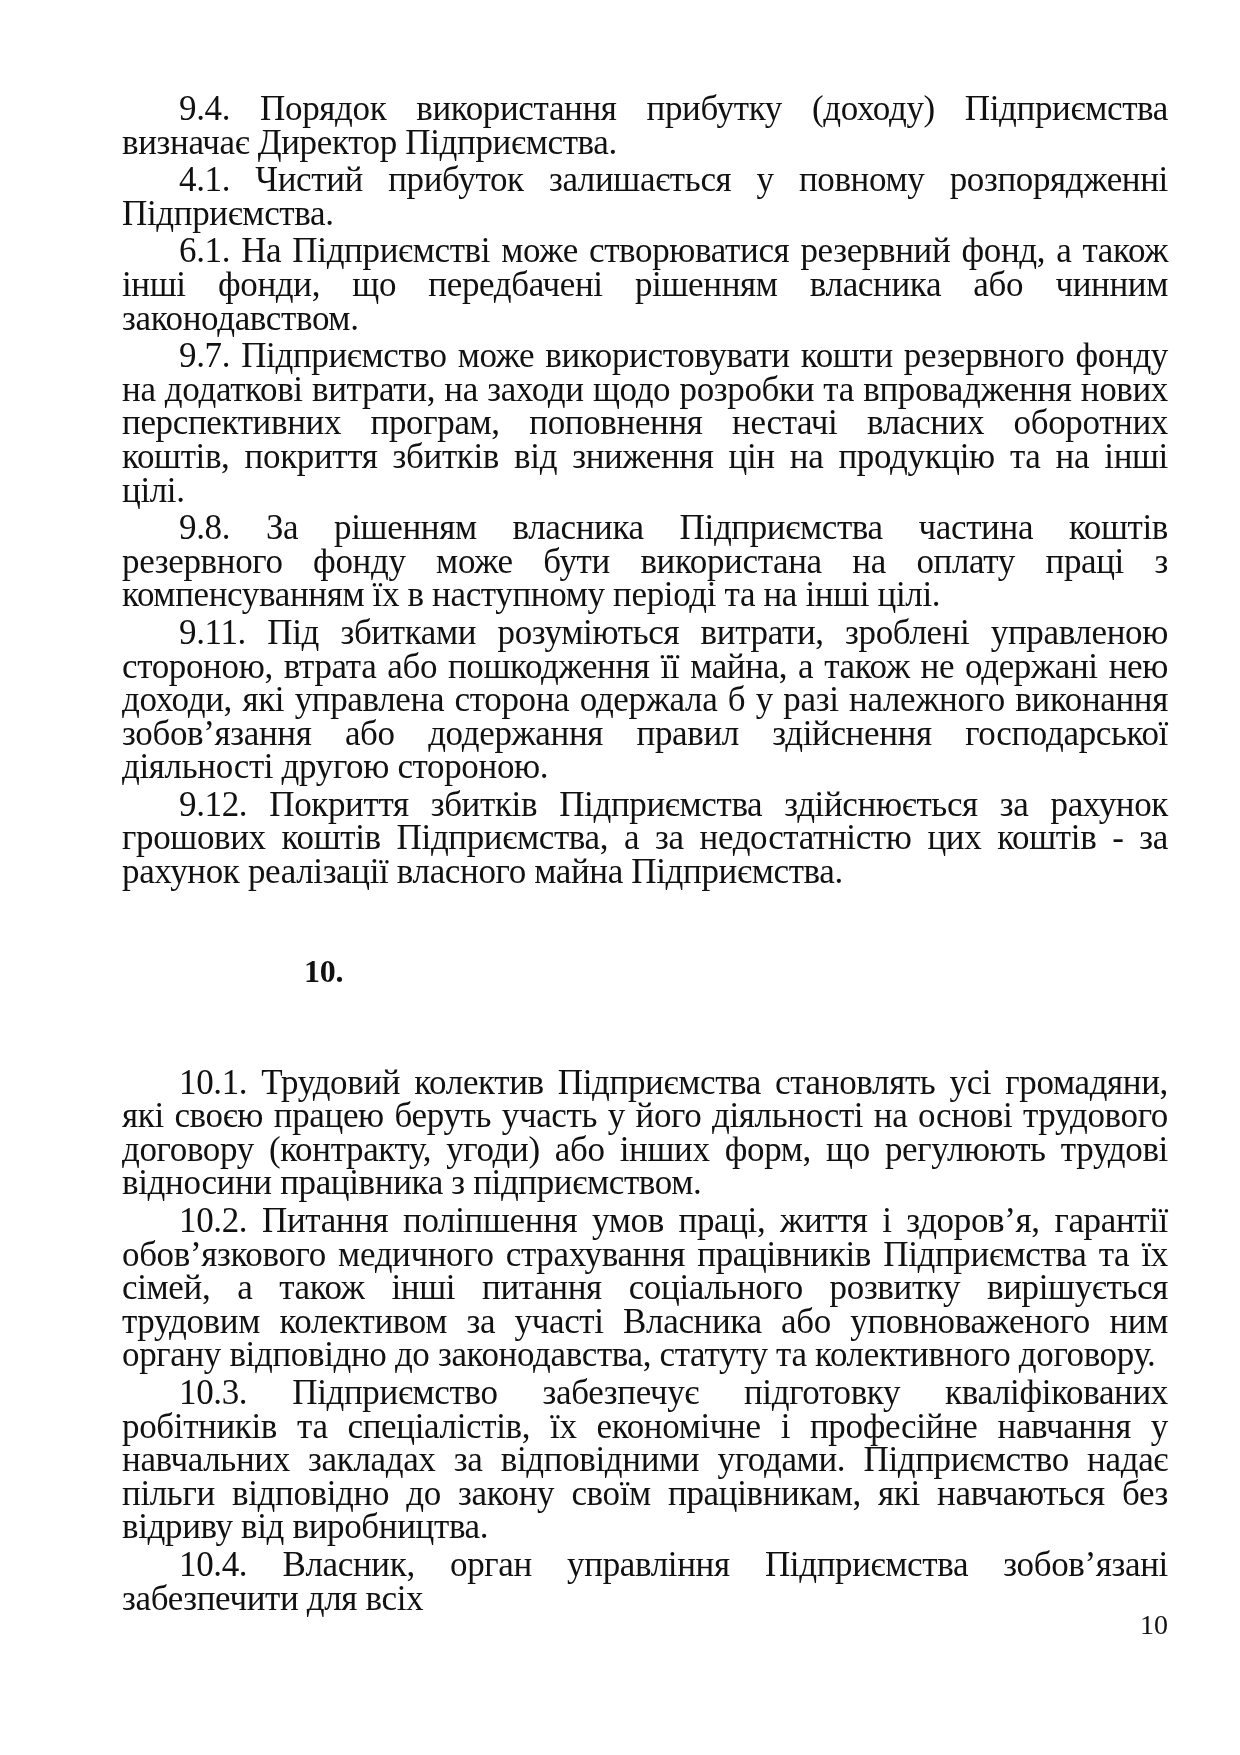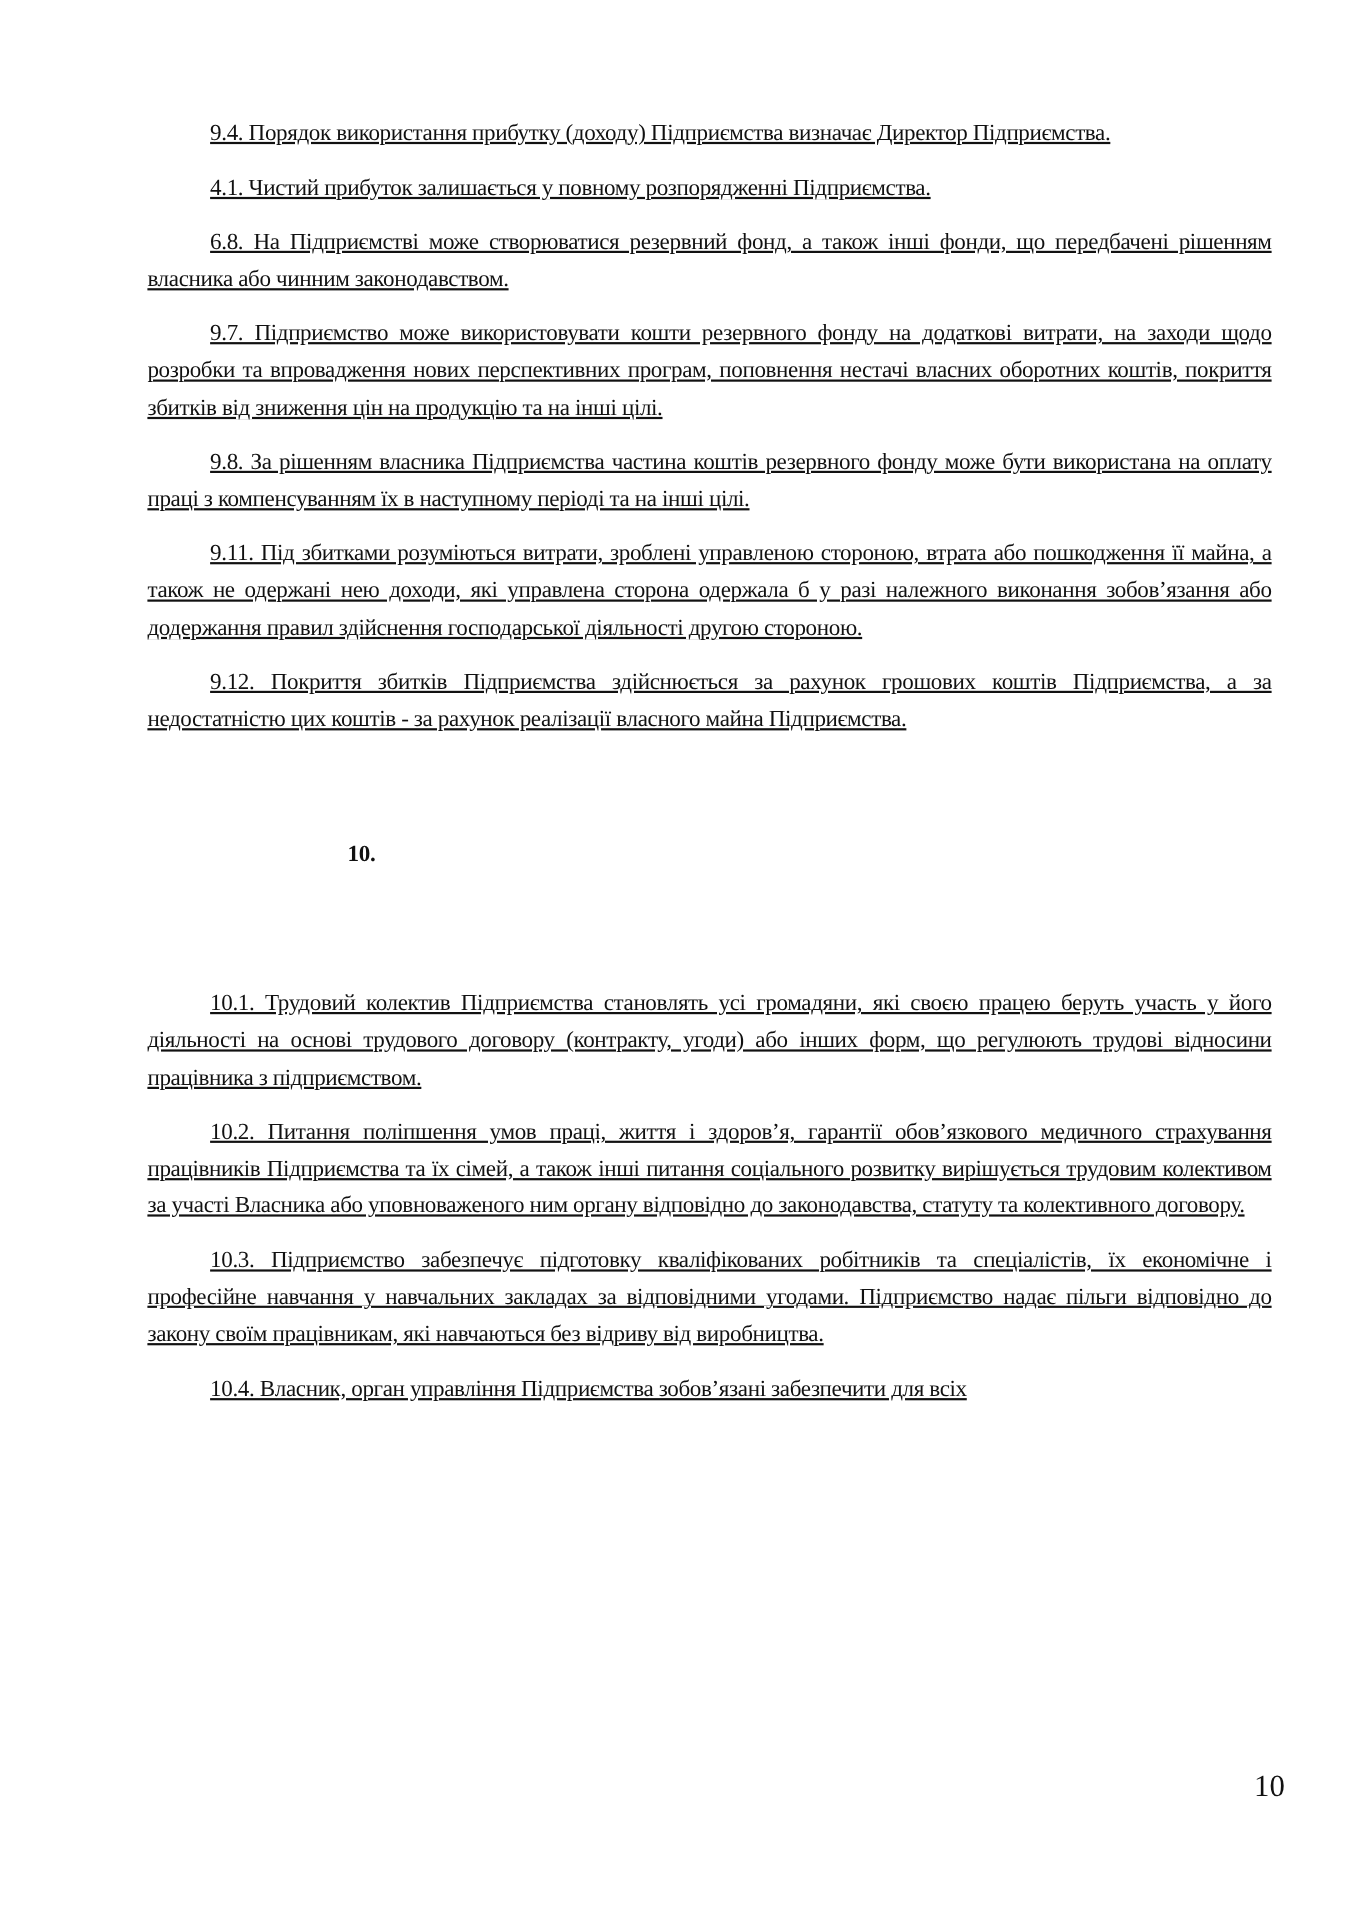--- a/index.html
+++ b/index.html
@@ -11,32 +11,31 @@
       font-family: "Liberation Serif", "DejaVu Serif", serif;
       color: #111111;
     }
     .page {
       position: absolute;
       left: 118px;
       top: 88px;
       width: 1054px;
     }
     .para {
-      margin: 16px;
-      font-size: 21px;
+      margin: 4px;
+      font-size: 35px;
       line-height: 33.6px;
       text-align: justify;
       text-indent: 57px;
       letter-spacing: -0.35px;
       word-spacing: 0px;
-      text-decoration: underline;
     }
     .section-heading {
-      margin: 12px;
-      font-size: 21px;
+      margin: 0;
+      font-size: 32px;
       font-weight: bold;
       line-height: 33px;
       letter-spacing: -0.3px;
       position: relative;
       height: 33px;
     }
     .section-heading .num {
       position: absolute;
       left: 186px;
     }
@@ -54,21 +53,21 @@
       line-height: 26px;
     }
   </style>
 </head>
 <body>
 
 <div class="page">
   <div>
     <p class="para">9.4. Порядок використання прибутку (доходу) Підприємства визначає Директор Підприємства.</p>
     <p class="para">4.1.  Чистий прибуток залишається у повному розпорядженні Підприємства.</p>
-    <p class="para">6.8.  На Підприємстві може створюватися резервний фонд, а також інші фонди, що передбачені рішенням власника або чинним законодавством.</p>
+    <p class="para">6.1.  На Підприємстві може створюватися резервний фонд, а також інші фонди, що передбачені рішенням власника або чинним законодавством.</p>
     <p class="para">9.7. Підприємство може використовувати кошти резервного фонду на додаткові витрати, на заходи щодо розробки та впровадження нових перспективних програм, поповнення нестачі власних оборотних коштів, покриття збитків від зниження цін на продукцію та на інші цілі.</p>
     <p class="para">9.8. За рішенням власника Підприємства частина коштів резервного фонду може бути використана на оплату праці з компенсуванням їх в наступному періоді та на інші цілі.</p>
     <p class="para">9.11. Під збитками розуміються витрати, зроблені управленою стороною, втрата або пошкодження її майна, а також не одержані нею доходи,  які управлена сторона одержала б у разі належного виконання зобов’язання або додержання правил здійснення господарської діяльності другою стороною.</p>
     <p class="para">9.12. Покриття збитків Підприємства здійснюється за рахунок грошових коштів Підприємства, а за недостатністю цих коштів - за рахунок реалізації власного майна Підприємства.</p>
   </div>
 
   <div class="gap-before-heading"></div>
 
   <h2 class="section-heading">
     <span class="num">10.</span>

